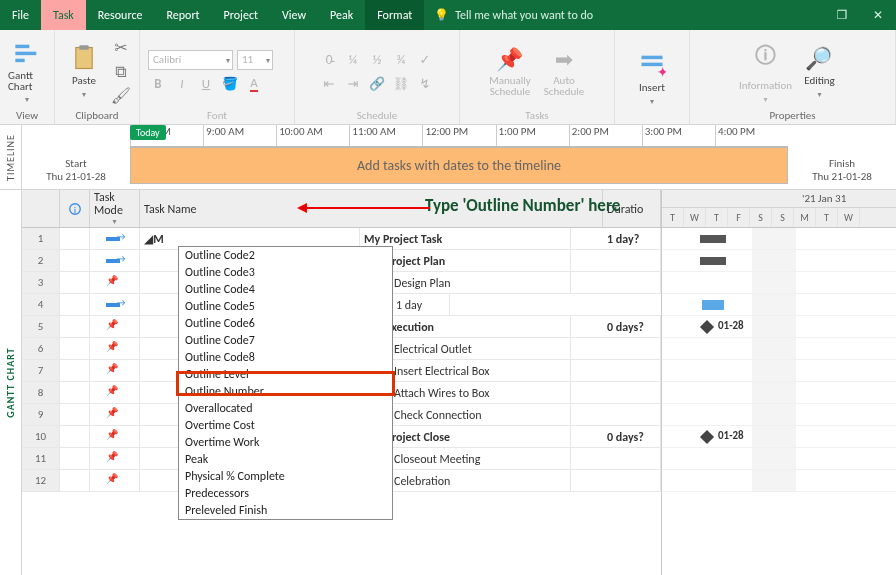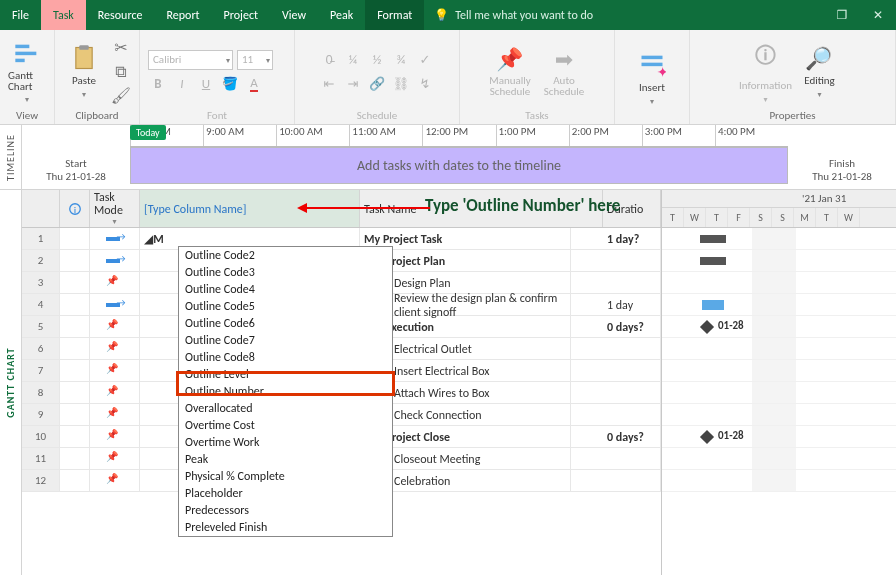--- a/index.html
+++ b/index.html
@@ -31,21 +31,21 @@
 
 .timeline-row { height: 65px; border-bottom: 1px solid #d4d4d4; display: flex; position: relative; }
 .side-tab { width: 22px; background: #fff; border-right: 1px solid #d4d4d4; display: flex; align-items: center; justify-content: center; }
 .side-tab span { transform: rotate(-90deg); font-size: 10px; color: #555; letter-spacing: 1px; white-space: nowrap; }
 .timeline-body { flex: 1; display: flex; align-items: stretch; }
 .tl-left, .tl-right { width: 108px; display: flex; flex-direction: column; align-items: center; justify-content: flex-end; font-size: 11px; color: #555; padding-bottom: 6px; }
 .tl-mid { flex: 1; display: flex; flex-direction: column; }
 .tl-today { position: absolute; top: 0; left: 130px; background: #0f9d58; color: #fff; font-size: 10px; padding: 1px 6px; border-radius: 2px; }
 .tl-scale { height: 22px; border-bottom: 1px solid #bbb; display: flex; font-size: 11px; color: #555; }
 .tl-scale div { flex: 1; border-left: 1px solid #ccc; padding-left: 2px; }
-.tl-track { flex: 1; border: 1px solid #bbb; display: flex; align-items: center; justify-content: center; margin: 0 0 5px 0; font-size: 14px; color: #666; background: #c4b5fd; }
+.tl-track { flex: 1; border: 1px solid #bbb; display: flex; align-items: center; justify-content: center; margin: 0 0 5px 0; font-size: 14px; color: #666; background: #fdba74; }
 
 
 .gantt-area { display: flex; height: calc(575px - 30px - 95px - 65px); position: relative; }
 .gantt-side-tab { width: 22px; background: #fff; border-right: 1px solid #d4d4d4; display: flex; align-items: center; justify-content: center; }
 .gantt-side-tab span { transform: rotate(-90deg); font-size: 10px; color: #0f6e3c; letter-spacing: 1px; white-space: nowrap; font-weight: 600; }
 .grid-left { width: 640px; display: flex; flex-direction: column; border-right: 1px solid #c8c8c8; }
 .grid-header { height: 38px; background: #eee; border-bottom: 1px solid #c8c8c8; display: flex; font-size: 12px; color: #333; }
 .grid-header > div { border-right: 1px solid #d4d4d4; display: flex; align-items: center; padding: 0 4px; }
 .col-num { width: 38px; }
 .col-info { width: 30px; justify-content: center; }
@@ -293,23 +293,20 @@
       <div class="col-info">
           <svg class="info-icon-svg" viewBox="0 0 16 16">
             <circle cx="8" cy="8" r="6" fill="none" stroke="#3a8de0" stroke-width="1.5"></circle>
             <text x="8" y="12" font-size="9" fill="#3a8de0" text-anchor="middle" font-weight="bold">i</text>
           </svg>
         </div>
       <div class="col-mode">
           <span>Task Mode</span>
           <span class="chev-down">▾</span>
         </div>
-      <div class="col-new">
-          <span>[Type Column Name]</span>
-        </div>
       <div class="col-task">Task Name</div>
       <div class="col-dur">Duratio</div>
     </div>
     <div class="grid-rows" id="grid-rows">
         <div class="grid-row">
           <div class="c-num">1</div>
   <div class="c-info"></div>
   <div class="c-mode">
             <span class="mode-auto"></span>
           </div>
@@ -337,21 +334,20 @@
   <div class="c-task lvl2 ">Design Plan</div>
   <div class="c-dur "></div>
         </div>
         <div class="grid-row">
           <div class="c-num">4</div>
   <div class="c-info"></div>
   <div class="c-mode">
             <span class="mode-auto"></span>
           </div>
   <div class="c-new"></div>
-  <div class="c-task lvl2 ">Review the design plan &amp; confirm client signoff</div>
   <div class="c-dur ">1 day</div>
         </div>
         <div class="grid-row">
           <div class="c-num">5</div>
   <div class="c-info"></div>
   <div class="c-mode">
             <span class="mode-manual"></span>
           </div>
   <div class="c-new"></div>
   <div class="c-task lvl1 bold"><span class="collapse-arrow"></span>Execution</div>
@@ -485,20 +481,19 @@
     <div class="dropdown-item">Outline Code6</div>
     <div class="dropdown-item">Outline Code7</div>
     <div class="dropdown-item">Outline Code8</div>
     <div class="dropdown-item">Outline Level</div>
     <div class="dropdown-item">Outline Number</div>
     <div class="dropdown-item">Overallocated</div>
     <div class="dropdown-item">Overtime Cost</div>
     <div class="dropdown-item">Overtime Work</div>
     <div class="dropdown-item">Peak</div>
     <div class="dropdown-item">Physical % Complete</div>
-    <div class="dropdown-item">Placeholder</div>
     <div class="dropdown-item">Predecessors</div>
     <div class="dropdown-item">Preleveled Finish</div>
   </div>
 <div class="dropdown-highlight"></div>
 
 <div class="annotation">Type 'Outline Number' here</div>
 <div class="arrow"></div>
 
 </body></html>

